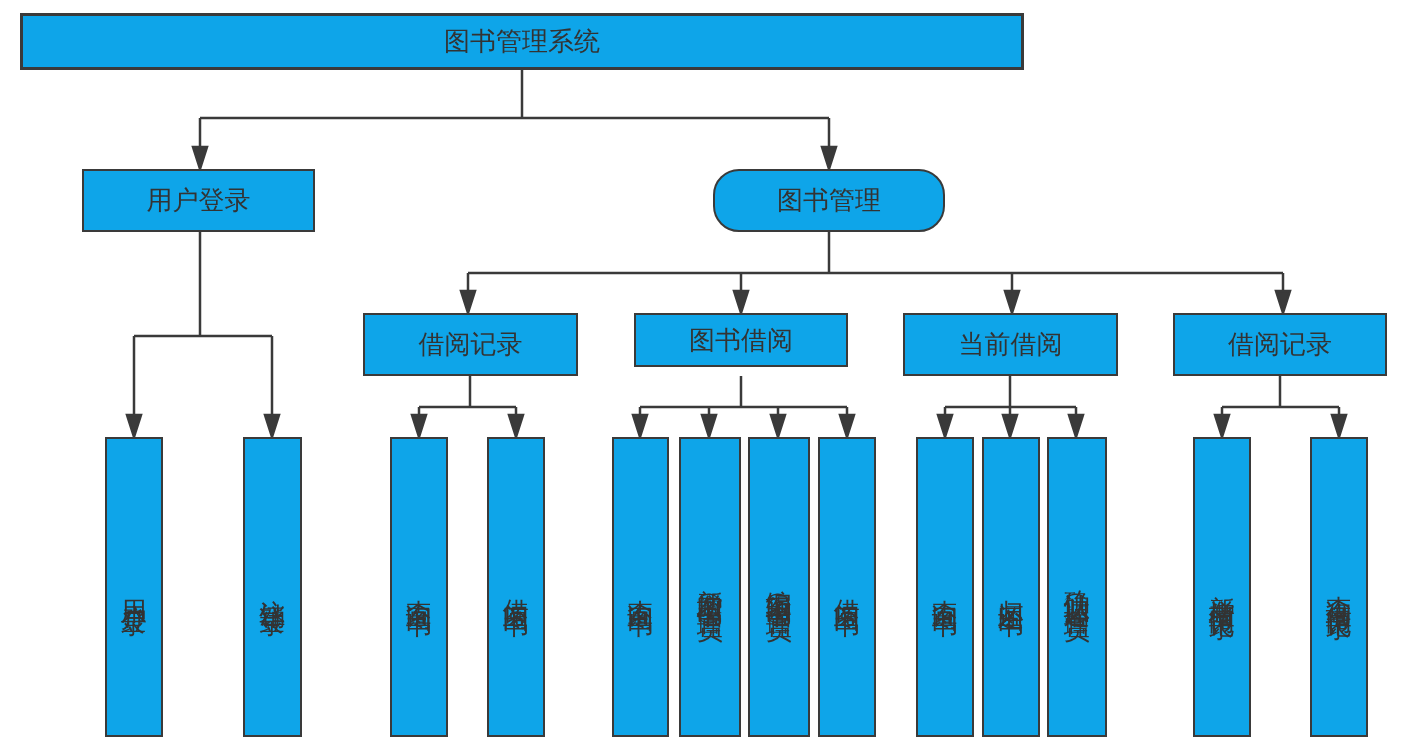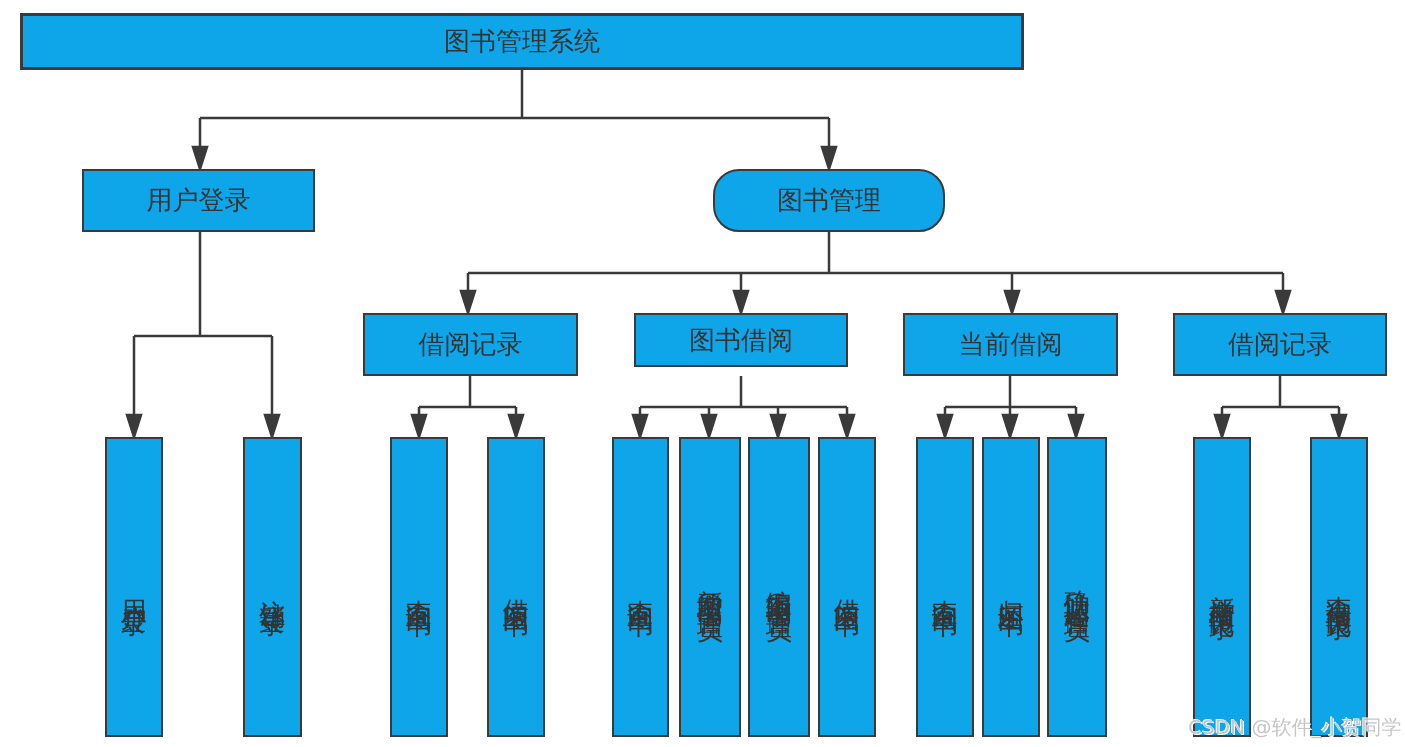--- a/index.html
+++ b/index.html
@@ -207,15 +207,14 @@
     <span>确认归还（管理员）</span>
   </div>
 
   <div class="node vnode n-d1">
     <span>新增借阅记录</span>
   </div>
   <div class="node vnode n-d2">
     <span>查询借阅记录</span>
   </div>
 
-  <div class="watermark">CSDN @软件_小贺同学</div>
 
 </div>
 
 </body></html>

